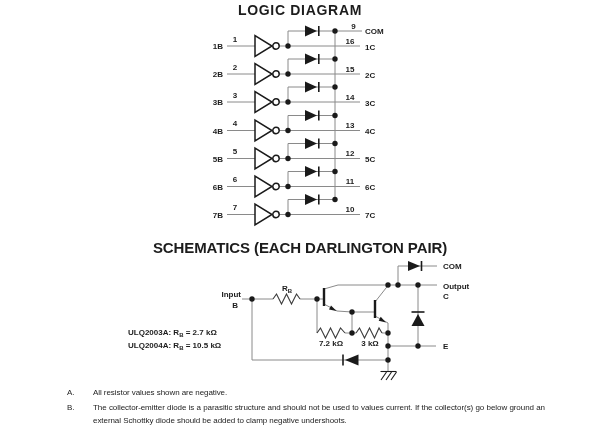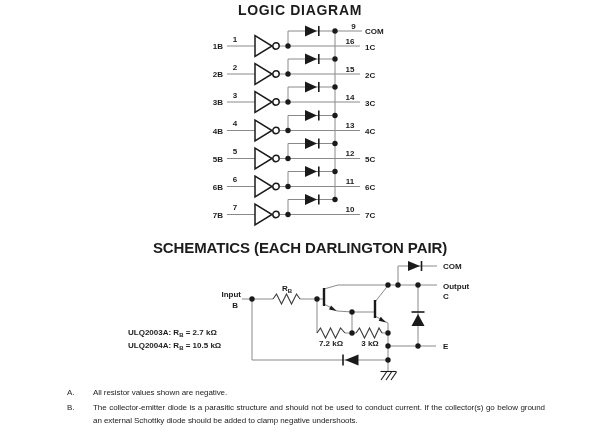--- a/index.html
+++ b/index.html
@@ -191,17 +191,17 @@
     </g>
   </svg>
 
   <div class="notes">
     <div class="note">
       <span class="note-marker">A.</span>
       <div class="note-text">All resistor values shown are negative.</div>
     </div>
     <div class="note">
       <span class="note-marker">B.</span>
-      <div class="note-text">The collector-emitter diode is a parasitic structure and should not be used to conduct current. If the collector(s) go below ground an external Schottky diode should be added to clamp negative undershoots.</div>
+      <div class="note-text">The collector-emitter diode is a parasitic structure and should not be used to values current. If the collector(s) go below ground an external Schottky diode should be added to clamp negative undershoots.</div>
     </div>
   </div>
 
 </div>
 
 </body></html>

